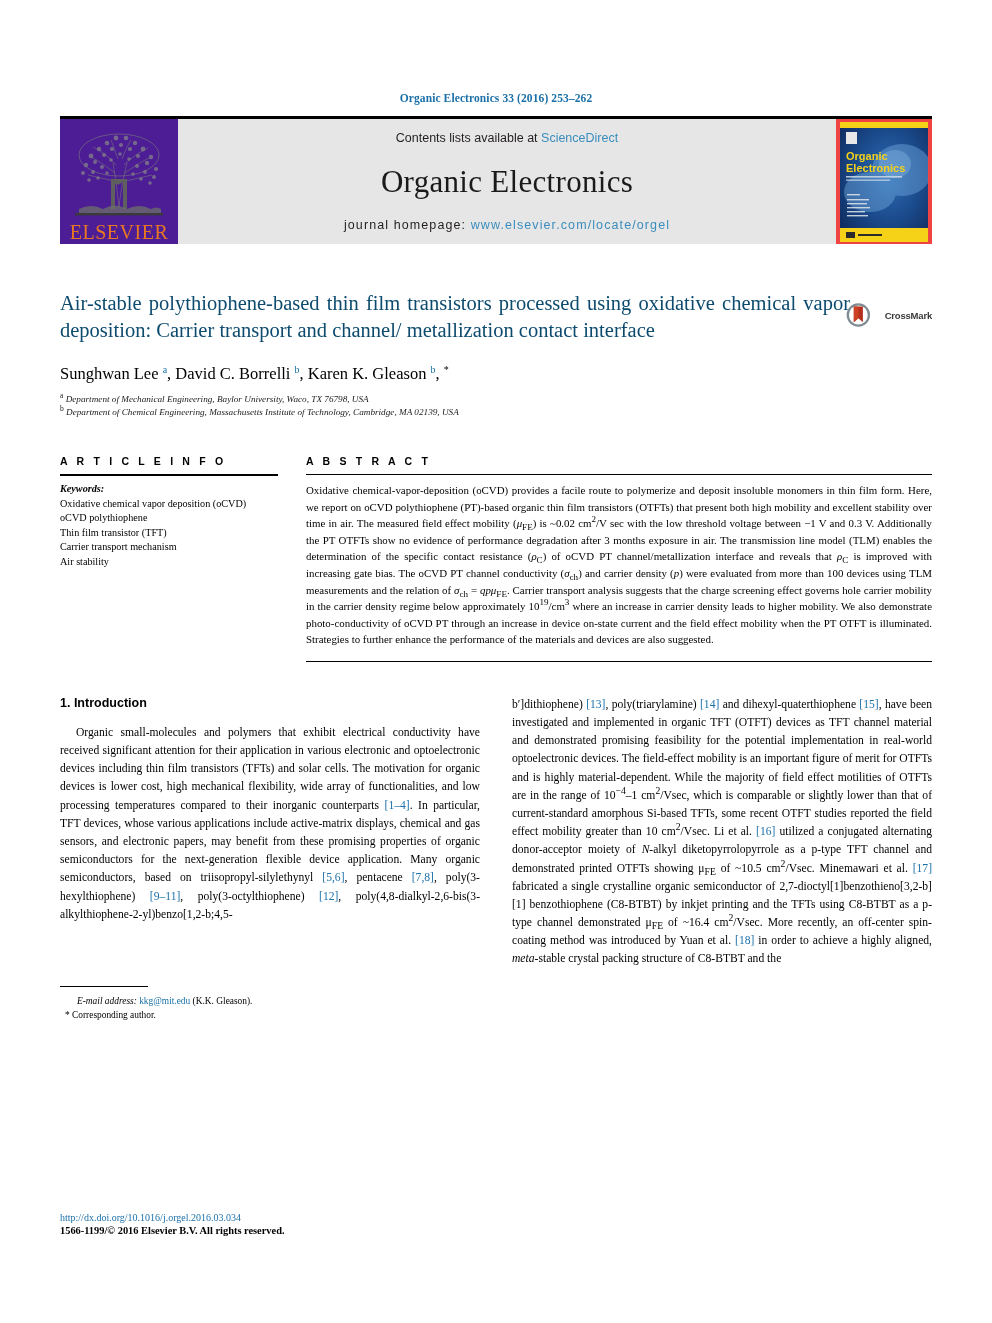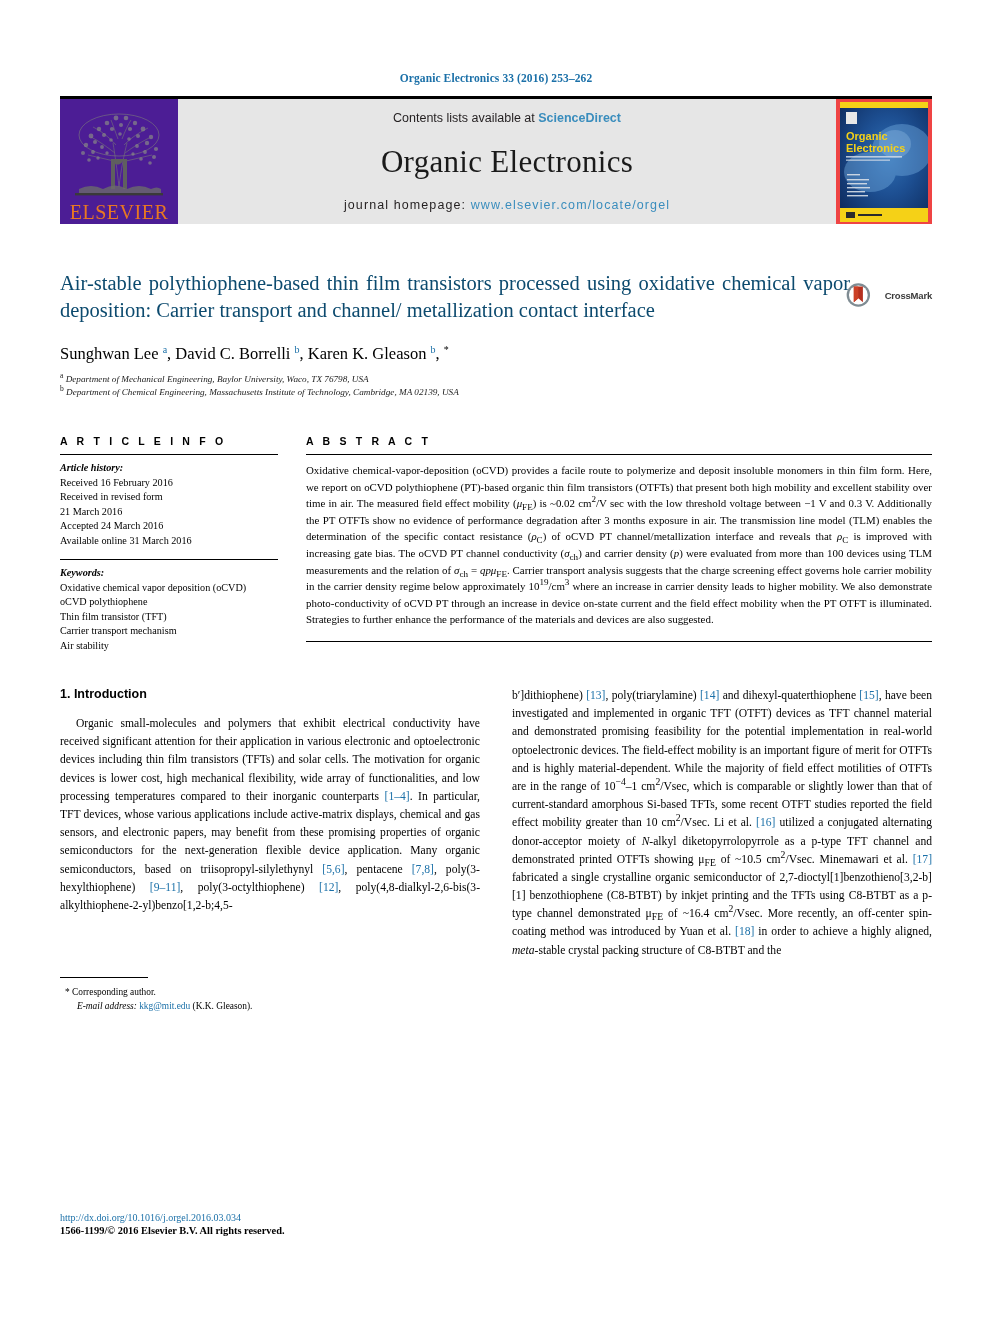--- a/index.html
+++ b/index.html
@@ -12,21 +12,21 @@
   }
   .page { position: relative; width: 992px; height: 1323px; padding: 0; }
 
   
   .runhead {
     text-align: center;
     font-family: "Liberation Serif", serif;
     font-size: 11.5px;
     font-weight: bold;
     color: #1b70a8;
-    padding-top: 72px;
+    padding-top: 92px;
     letter-spacing: 0.1px;
   }
 
   
   .masthead {
     margin: 12px 60px 0 60px;
     border-top: 3px solid #000;
     display: flex;
     align-items: stretch;
     height: 128px;
@@ -58,21 +58,21 @@
     flex-direction: column;
     align-items: center;
     justify-content: space-between;
     padding: 12px 0 12px 0;
   }
   .contents-line {
     font-family: "Liberation Sans", sans-serif;
     font-size: 12.5px;
     color: #231f20;
   }
-  .contents-line .sd { color: #3a8dbd; font-weight: bold; }
+  .contents-line .sd { color: #3a8dbd; }
   .journal-title {
     font-family: "Liberation Serif", serif;
     font-size: 31px;
     color: #1a1a1a;
     letter-spacing: 0.3px;
   }
   .homepage-line {
     font-family: "Liberation Sans", sans-serif;
     font-size: 12.5px;
     color: #231f20;
@@ -372,28 +372,20 @@
       <div><sup>a</sup> <span>Department of Mechanical Engineering, Baylor University, Waco, TX 76798, USA</span></div>
       <div><sup>b</sup> <span>Department of Chemical Engineering, Massachusetts Institute of Technology, Cambridge, MA 02139, USA</span></div>
     </div>
   </div>
 
   <div class="infoabs">
 
     <div class="col-info">
       <div class="sec-head">A R T I C L E   I N F O</div>
       <div class="rule"></div>
-      <div class="info-body hist-block">
-        <div class="lbl">Article history:</div>
-        <div>Received 16 February 2016</div>
-        <div>Received in revised form</div>
-        <div>21 March 2016</div>
-        <div>Accepted 24 March 2016</div>
-        <div>Available online 31 March 2016</div>
-      </div>
       <div class="rule"></div>
       <div class="info-body kw-block">
         <div class="lbl">Keywords:</div>
         <div>Oxidative chemical vapor deposition (oCVD)</div>
         <div>oCVD polythiophene</div>
         <div>Thin film transistor (TFT)</div>
         <div>Carrier transport mechanism</div>
         <div>Air stability</div>
       </div>
     </div>
@@ -437,28 +429,28 @@
         chemical and gas sensors, and electronic papers, may benefit from
         these promising properties of organic semiconductors for the
         next-generation flexible device application. Many organic semiconductors,
         based on triisopropyl-silylethynyl <span class="ref">[5,6]</span>, pentacene
         <span class="ref">[7,8]</span>, poly(3-hexylthiophene) <span class="ref">[9–11]</span>, poly(3-octylthiophene) <span class="ref">[12]</span>,
         poly(4,8-dialkyl-2,6-bis(3-alkylthiophene-2-yl)benzo[1,2-b;4,5-
       </div>
 
       <div class="footnote-wrap">
         <div class="footnote-rule"></div>
-        <div class="footnote">
-          <span>*</span>
-          <span>Corresponding author.</span>
-        </div>
         <div class="footnote" style="padding-left:17px;text-indent:0;">
           <span class="it">E-mail address:</span>
           <span class="link">kkg@mit.edu</span>
           <span>(K.K. Gleason).</span>
+        </div>
+        <div class="footnote">
+          <span>*</span>
+          <span>Corresponding author.</span>
         </div>
       </div>
     </div>
 
     <div class="bcol">
       <div class="para noind">
         b′]dithiophene) <span class="ref">[13]</span>, poly(triarylamine) <span class="ref">[14]</span> and dihexyl-quaterthiophene
         <span class="ref">[15]</span>, have been investigated and implemented
         in organic TFT (OTFT) devices as TFT channel material and
         demonstrated promising feasibility for the potential implementation

